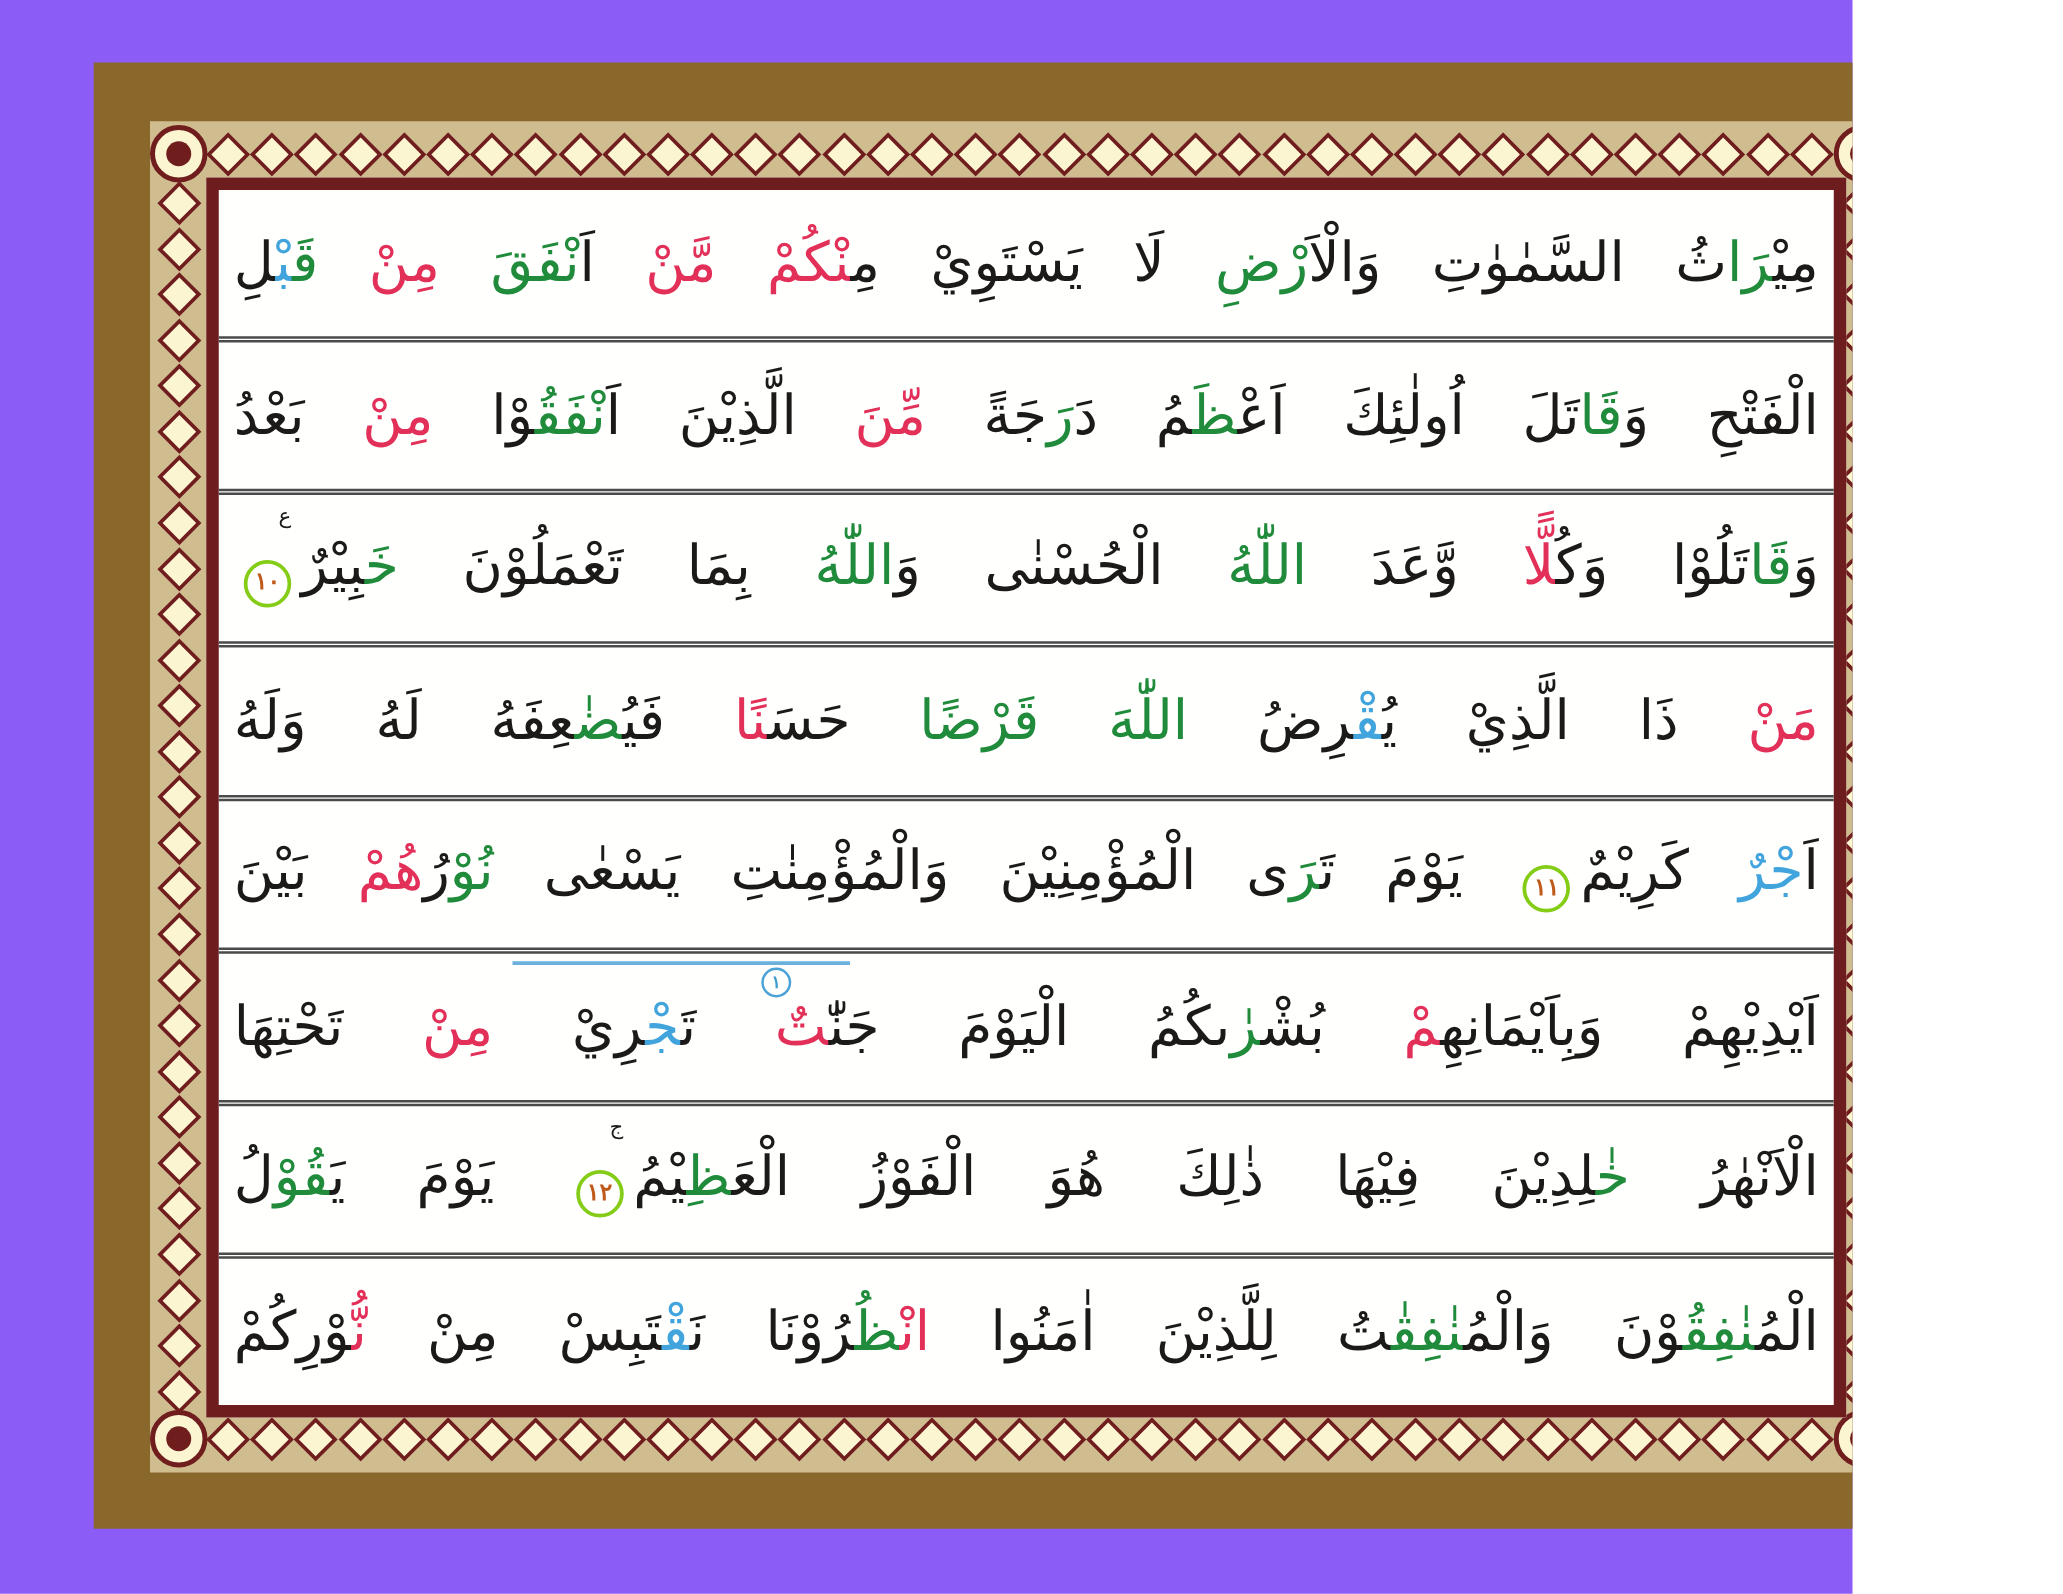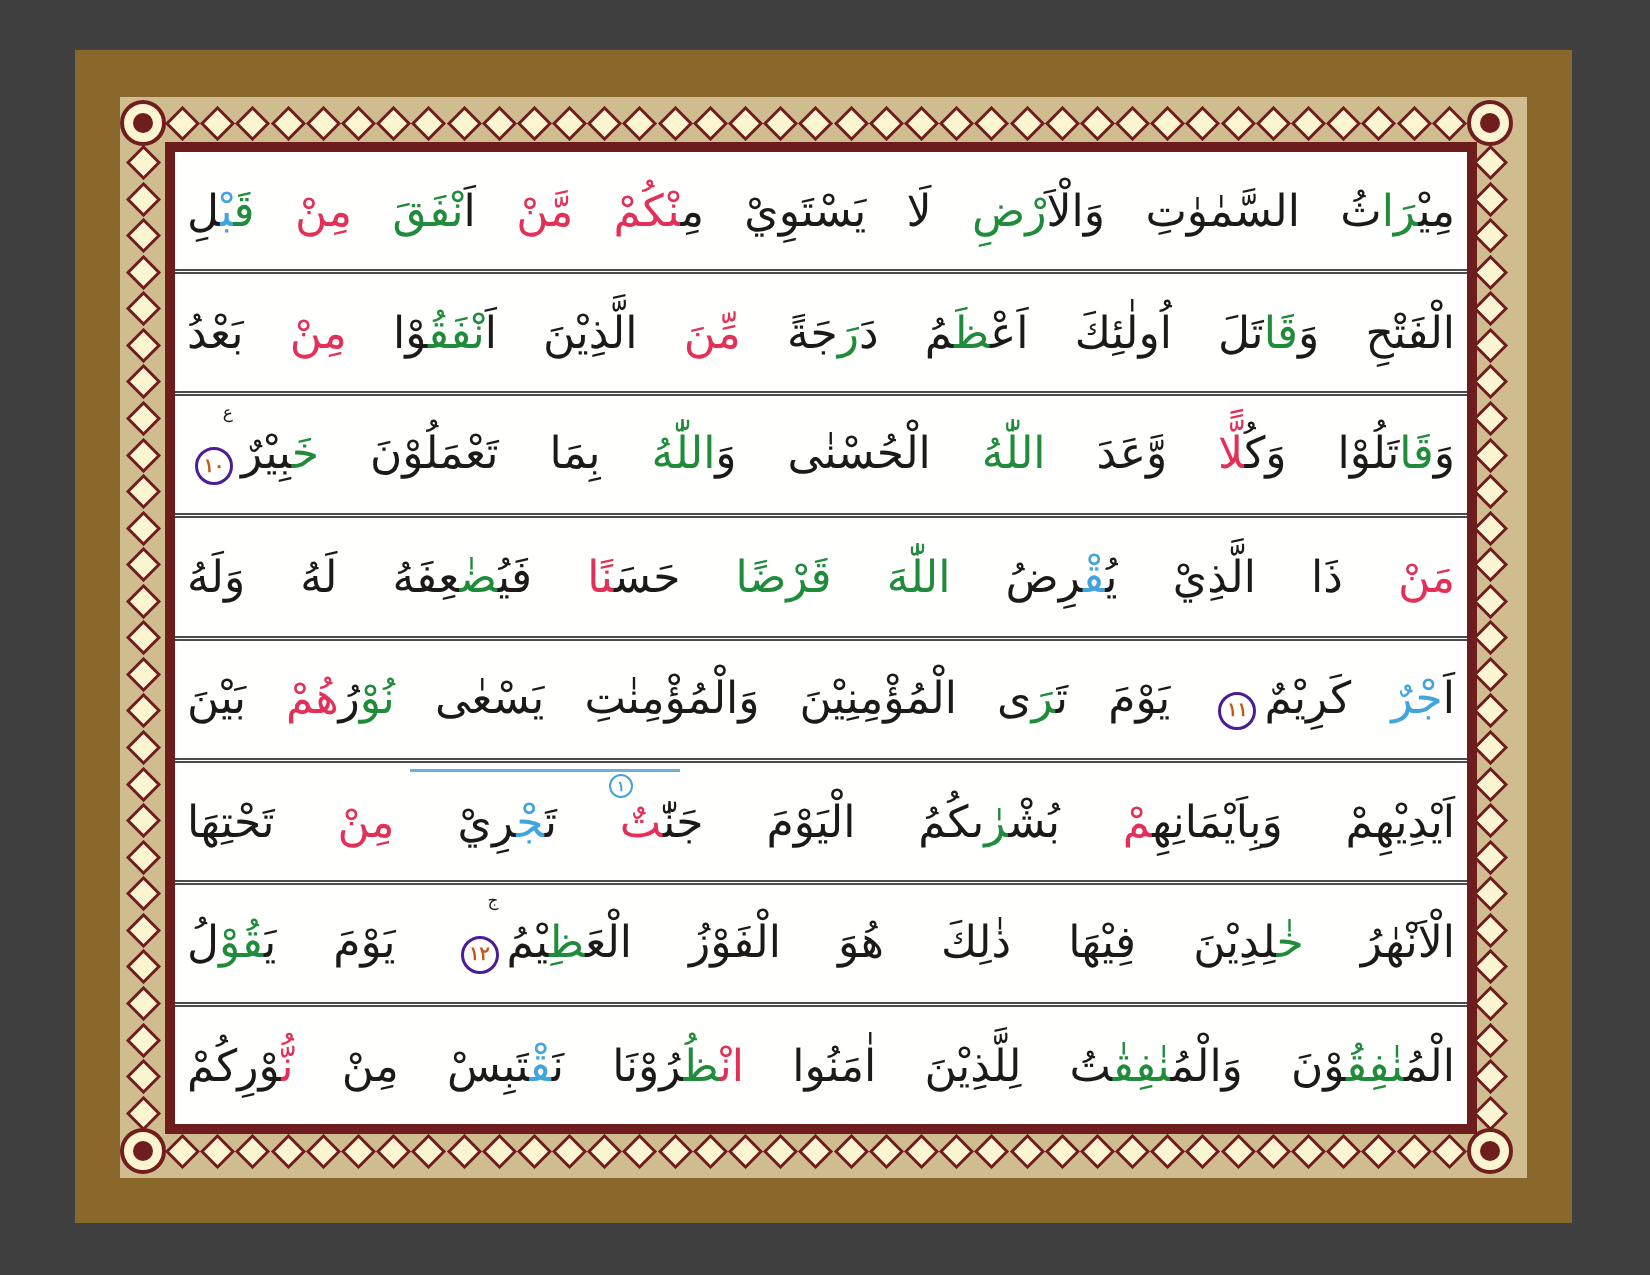--- a/index.html
+++ b/index.html
@@ -1,17 +1,17 @@
 <!DOCTYPE html>
 <html lang="ar"><head>
 <meta charset="utf-8">
 <style>
   html,body{margin:0;padding:0;}
-  .page{position:relative;width:1650px;height:1275px;background:#404040;overflow:hidden;
-        font-family:Liberation Sans, sans-serif;}
+  .page{position:relative;width:1482px;height:1275px;background:#8b5cf6;overflow:hidden;
+        font-family:Liberation Serif, serif;}
   .frame-brown{position:absolute;left:75px;top:50px;width:1497px;height:1173px;background:#8A672B;}
   .frame-tan{position:absolute;left:120px;top:97px;width:1407px;height:1081px;background:#CFBD90;}
   .chain{position:absolute;display:flex;justify-content:space-between;align-items:center;}
   .chain-top{left:170px;top:105px;width:1292px;height:36px;flex-direction:row;}
   .chain-bottom{left:170px;top:1133px;width:1292px;height:36px;flex-direction:row;}
   .chain-left{left:125px;top:150px;width:36px;height:976px;flex-direction:column;}
   .chain-right{left:1472px;top:150px;width:36px;height:976px;flex-direction:column;}
   .diamond{width:25px;height:25px;background:#FBF5D2;border:3px solid #701D1E;
            transform:rotate(45deg);flex:none;box-sizing:border-box;}
   .corner{position:absolute;width:46px;height:46px;border-radius:50%;border:4px solid #701D1E;
@@ -21,21 +21,21 @@
   .corner-bl{left:120px;top:1128px;} .corner-br{left:1467px;top:1128px;}
   .panel{position:absolute;left:165px;top:142px;width:1312px;height:992px;box-sizing:border-box;
          border:10px solid #6E1D1E;background:#FFFFFE;display:flex;flex-direction:column;}
   .line{flex:1 1 0;position:relative;display:flex;align-items:center;overflow:hidden;}
   .line:not(:last-child){border-bottom:5px double #4A4A4A;}
   .line-text{flex:1;direction:rtl;padding:0 12px;font-size:44px;line-height:1.3;color:#1C1A18;
              text-align:justify;text-align-last:justify;white-space:normal;}
   .seg-ink{color:#1C1A18;} .seg-green{color:#1F8B3B;} .seg-red{color:#E23059;} .seg-blue{color:#42A4DC;}
   .marker-wrap{position:relative;display:inline-block;margin:0 8px;vertical-align:middle;}
   .verse-marker{display:inline-flex;align-items:center;justify-content:center;width:38px;height:38px;
-                box-sizing:border-box;border:3px solid #4c1d95;border-radius:50%;
+                box-sizing:border-box;border:3px solid #84cc16;border-radius:50%;
                 font-size:19px;font-weight:bold;color:#C05A1A;letter-spacing:-1px;}
   .marker-sup{position:absolute;top:-26px;right:0;font-size:17px;color:#1C1A18;}
   .note-rule{position:absolute;top:6px;left:235px;width:270px;height:0;border-top:3px solid #6AB2DD;}
   .note-badge{position:absolute;top:11px;left:434px;width:24px;height:24px;box-sizing:border-box;
               border:2px solid #4AA2D6;border-radius:50%;color:#3D9BD1;font-size:14px;font-weight:bold;
               display:flex;align-items:center;justify-content:center;background:#FFFFFE;}
 </style>
 </head>
 <body>
 

